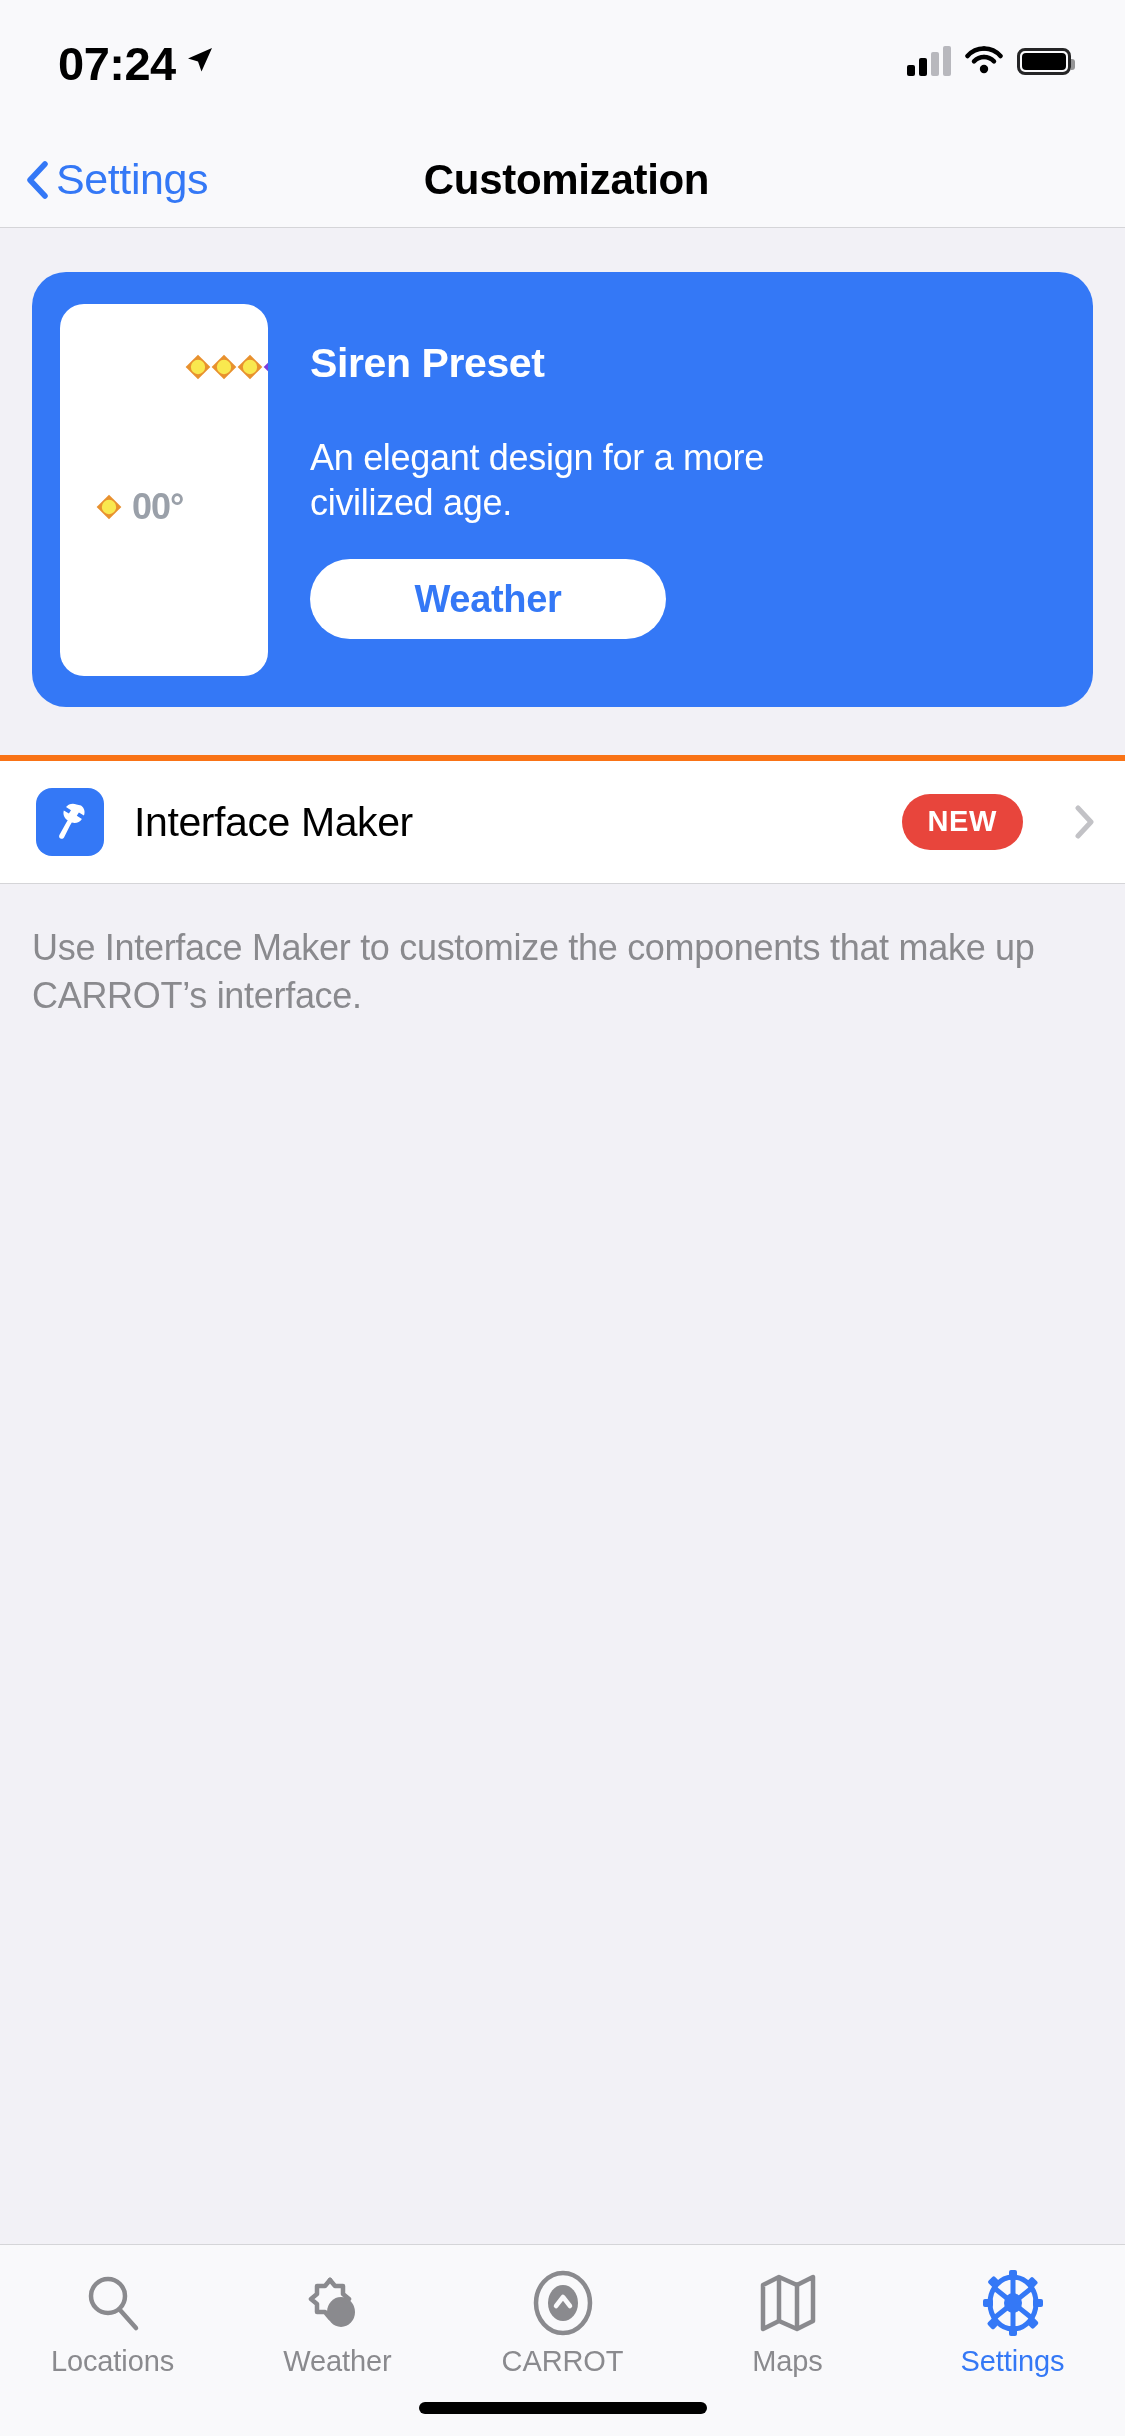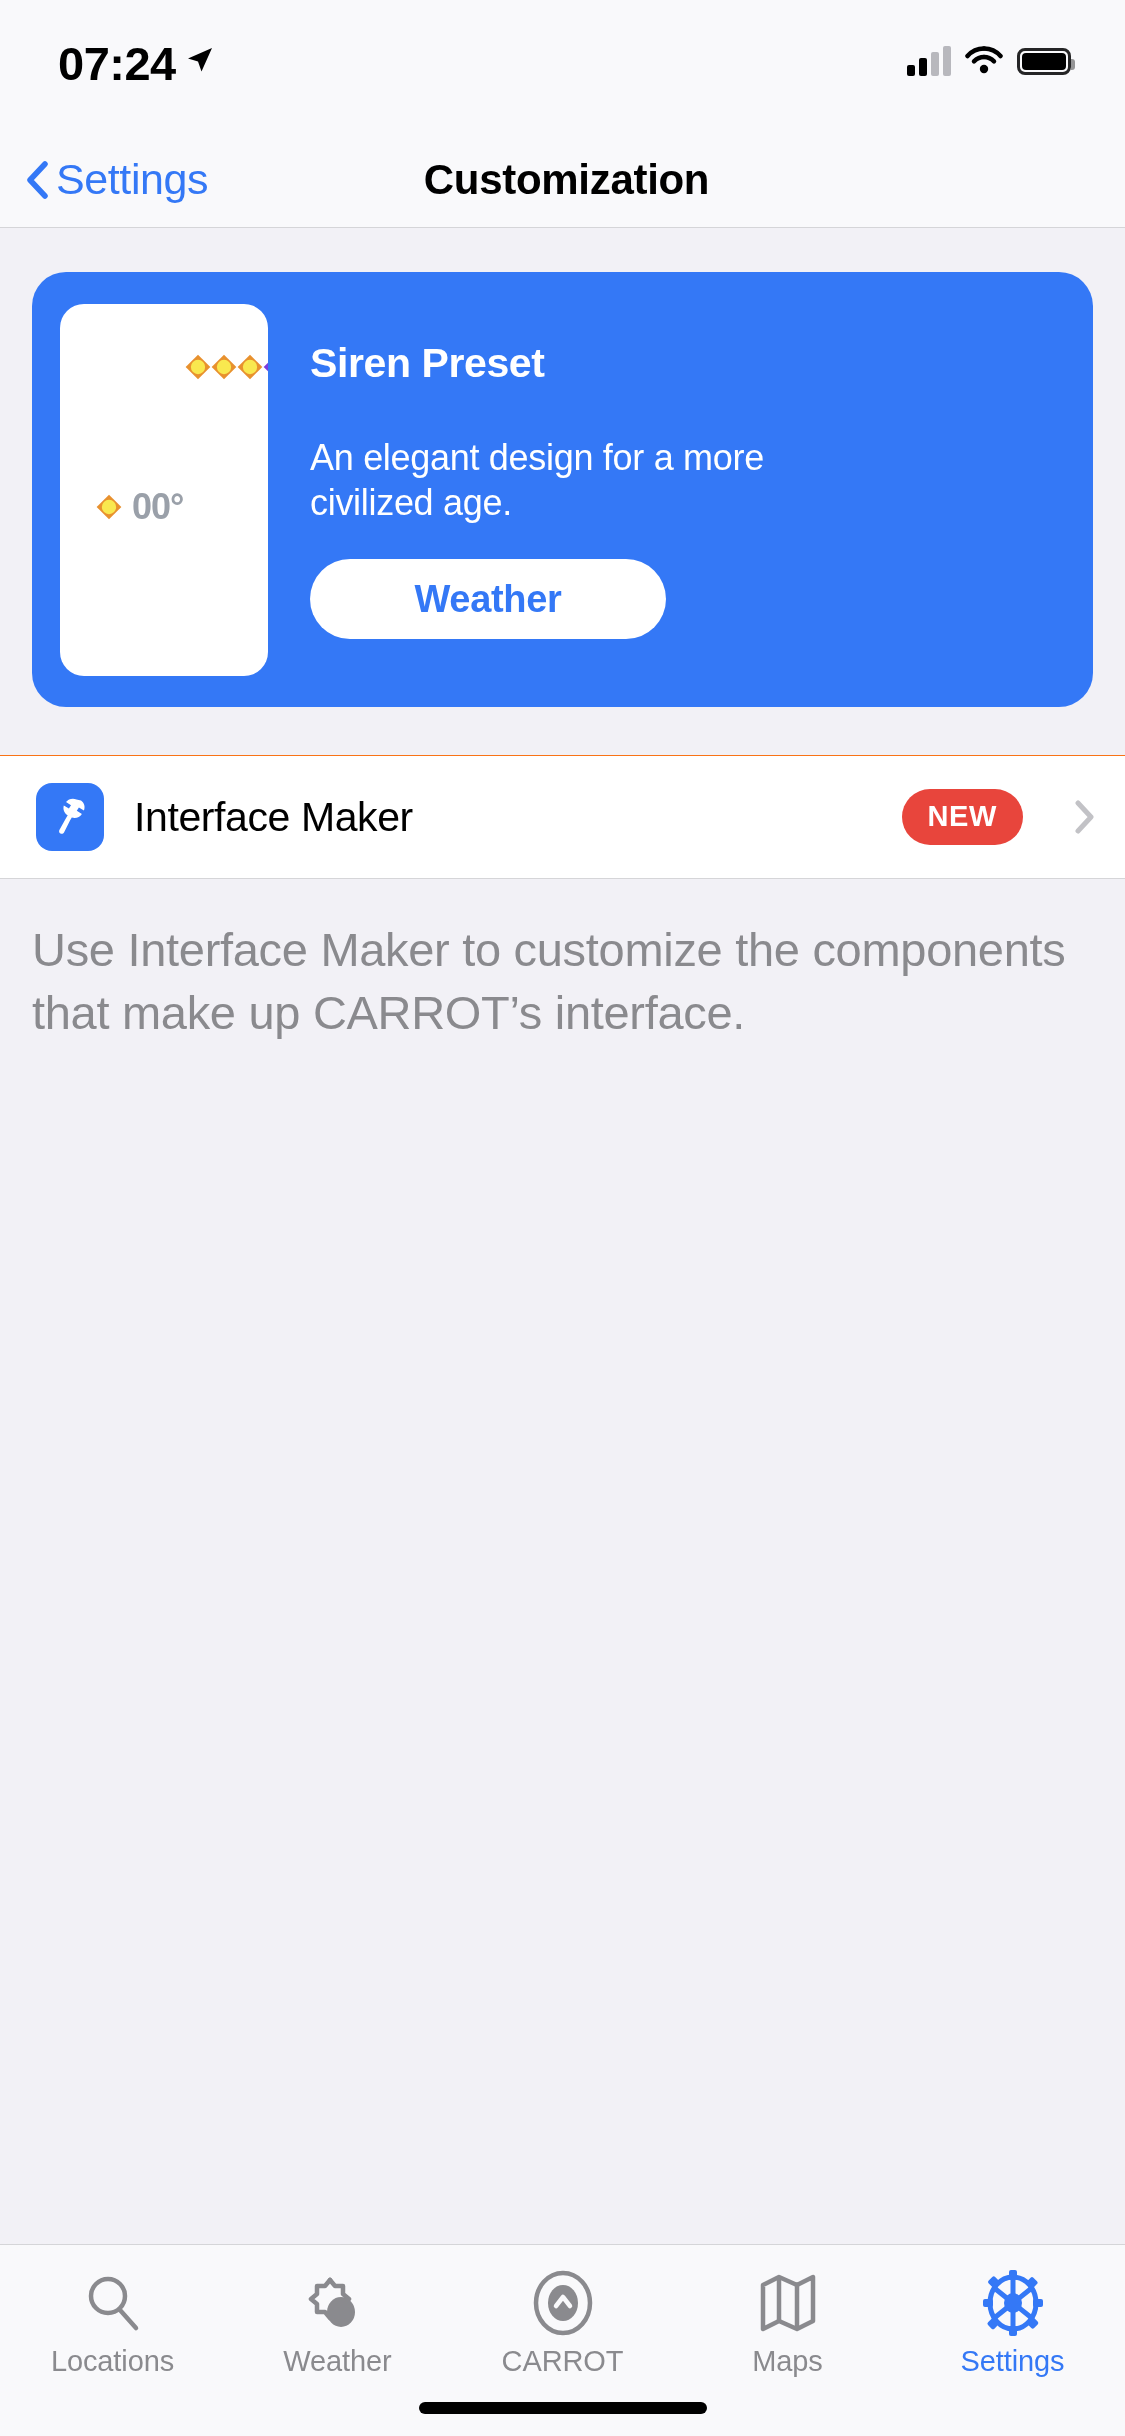--- a/index.html
+++ b/index.html
@@ -114,42 +114,42 @@
   }
   .preview-btn {
     margin-top:34px; background:#fff; border-radius:48px;
     height:80px; width:356px;
     display:flex; align-items:center; justify-content:center;
     color:#3478f6; font-size:38px; font-weight:bold;
     letter-spacing:-0.3px; cursor:pointer; border:none;
   }
 
   
-  .list-group { background:#fff; border-top:1px solid #f97316; border-bottom:1px solid #d5d5d8; }
+  .list-group { background:#fff; border-top:6px solid #f97316; border-bottom:1px solid #d5d5d8; }
   .list-row {
     height:122px; display:flex; align-items:center;
     padding:0 30px 0 36px; gap:30px; cursor:pointer;
   }
   .row-icon {
     width:68px; height:68px; border-radius:16px;
     background:#3478f6; flex:none;
     display:flex; align-items:center; justify-content:center;
   }
   .row-label { font-size:41px; color:#000; letter-spacing:-0.4px; flex:1; }
   .badge-new {
     background:#e8453c; color:#fff; font-size:29px;
     font-weight:bold; letter-spacing:0.6px;
     border-radius:34px; padding:11px 26px 12px 26px;
   }
   .chev-right { width:20px; height:34px; margin-left:22px; }
 
   
   .footer-text {
     padding:40px 32px 0 32px;
-    font-size:47px; line-height:1.34; color:#8a8a8e;
+    font-size:36px; line-height:1.34; color:#8a8a8e;
     letter-spacing:-0.3px;
   }
   .footer-text p + p { margin-top:38px; }
   .hl-red { color:#e8453c; font-weight:bold; }
   .hl-link { color:#3478f6; font-weight:bold; }
 
   
   .tab-bar {
     height:192px; background:#f9f9fb;
     border-top:1px solid #d5d5d8;

